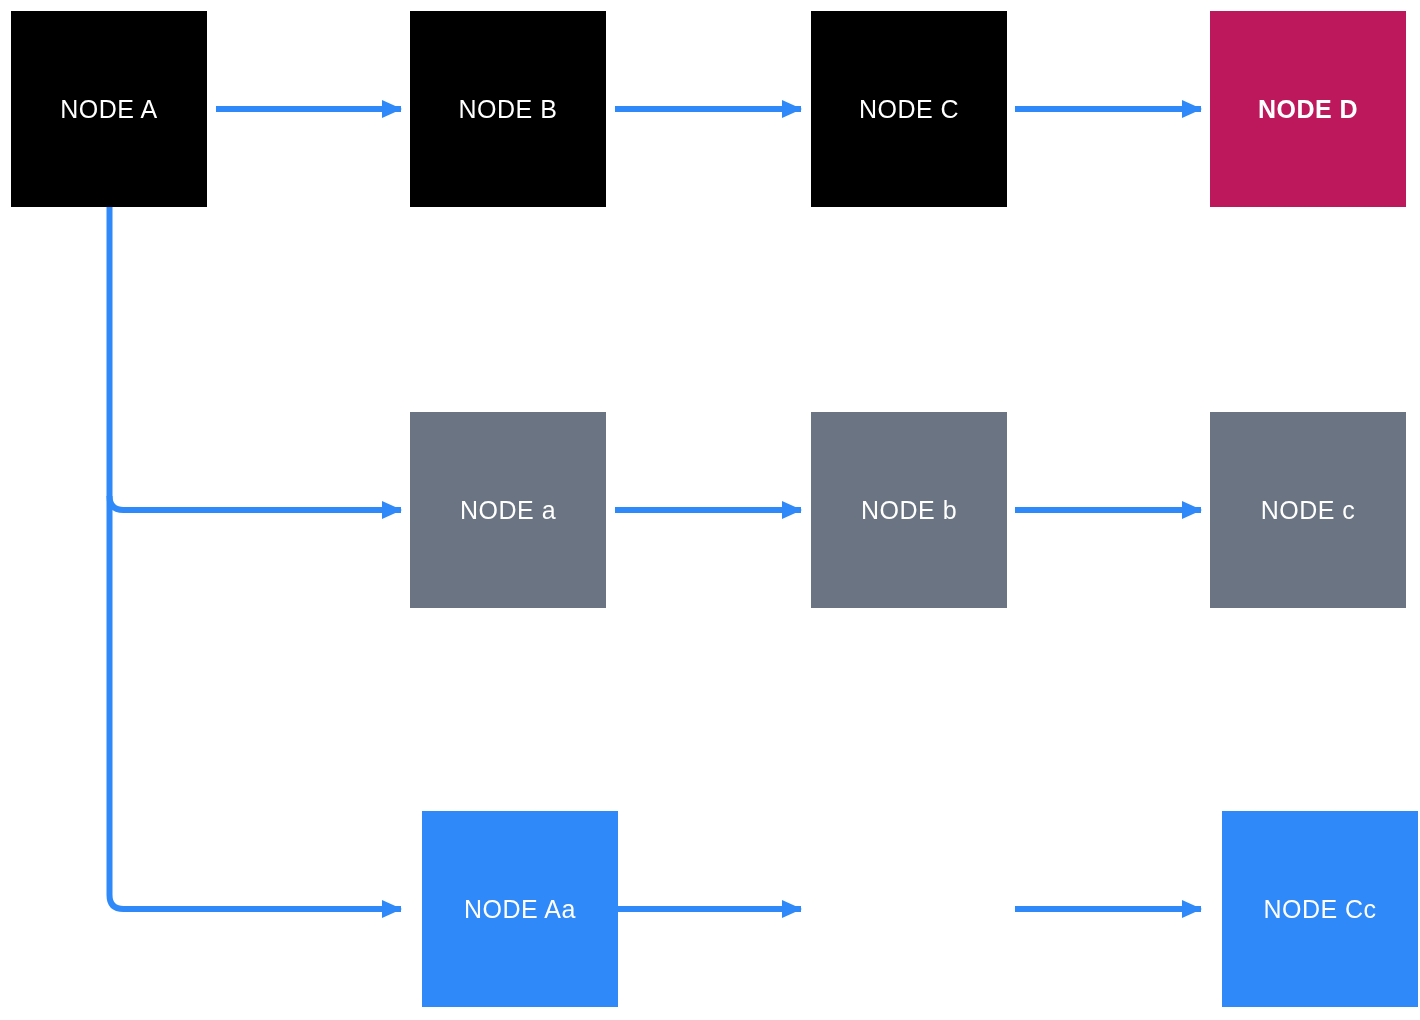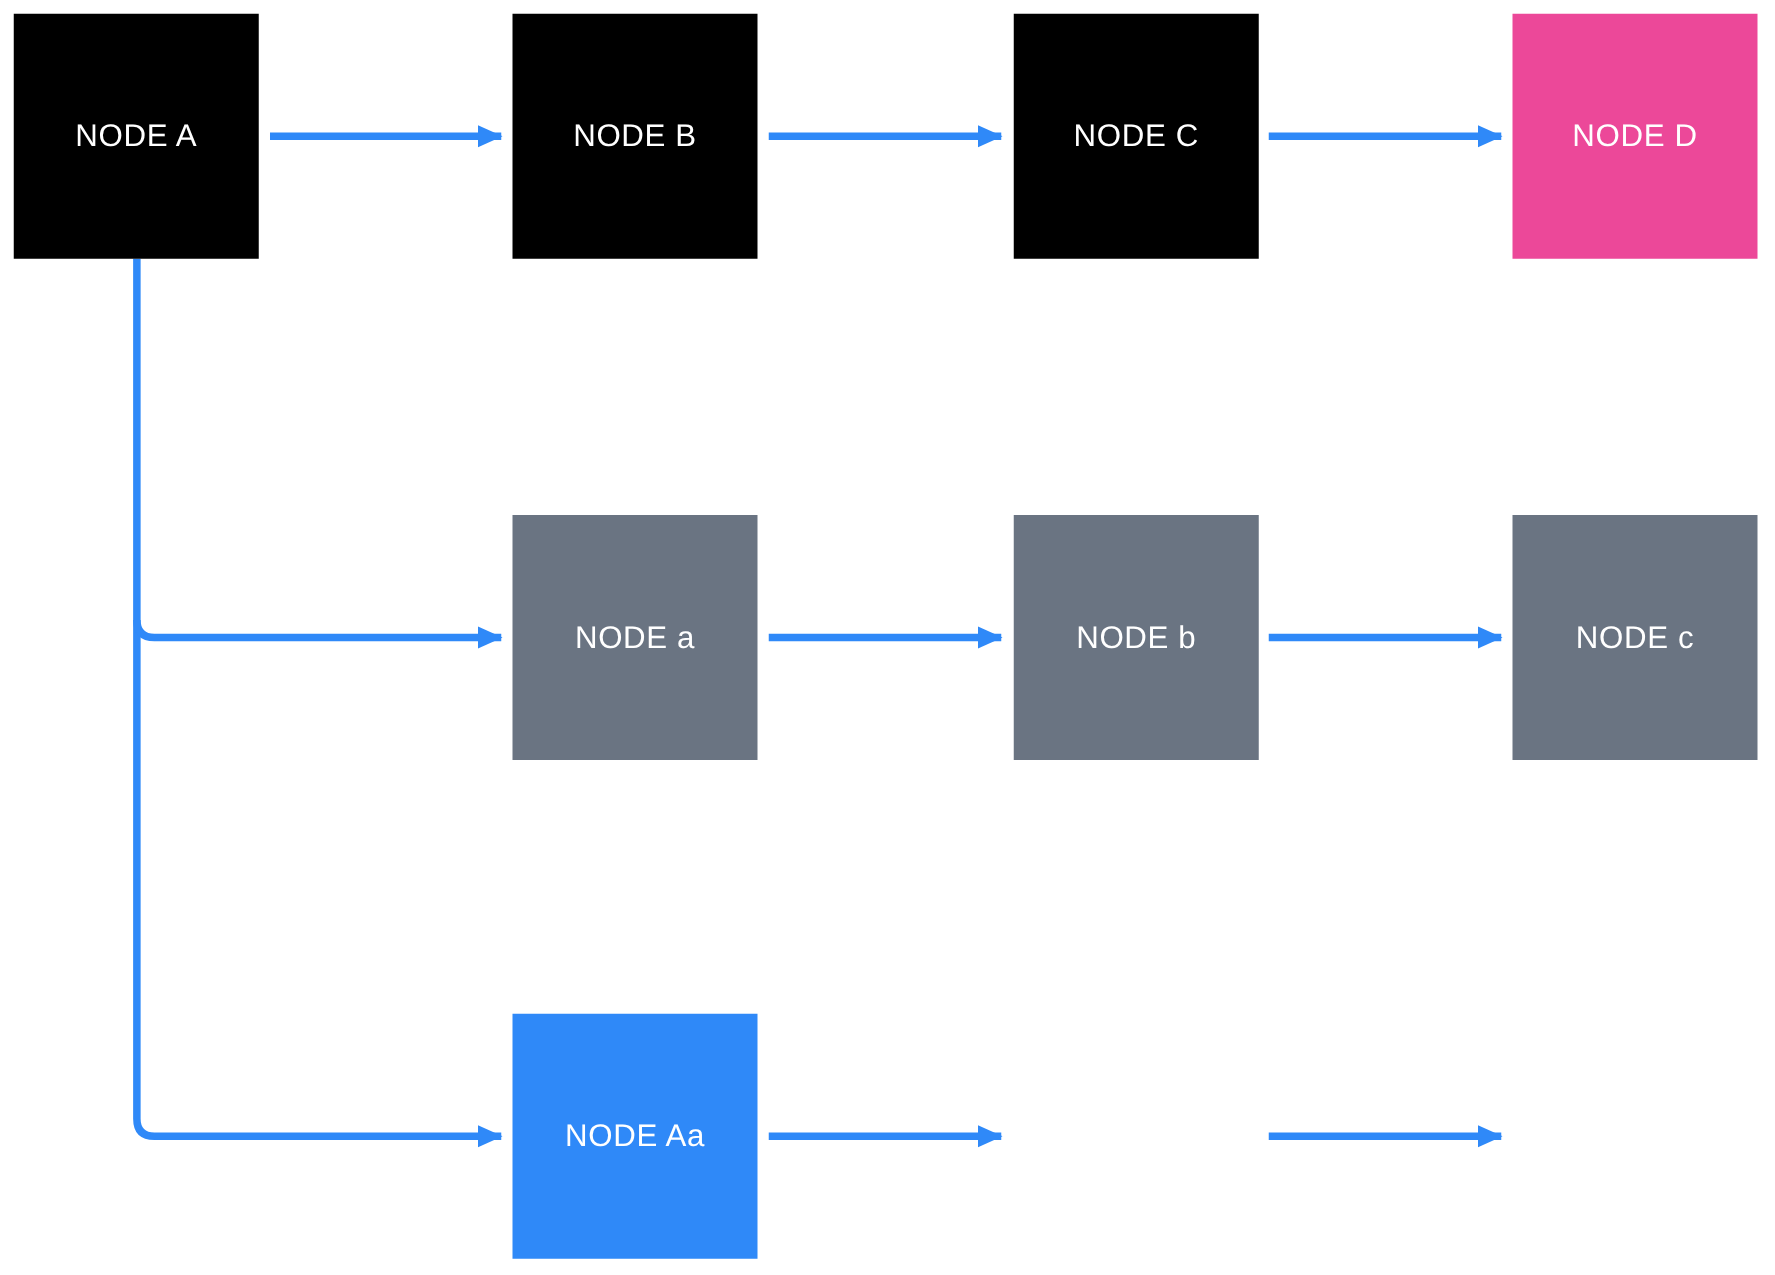--- a/index.html
+++ b/index.html
@@ -36,21 +36,21 @@
     white-space: nowrap;
     user-select: none;
   }
   
   .col-1 { left: 11px; }
   .col-2 { left: 410px; }
   .col-3 { left: 811px; }
   .col-4 { left: 1210px; }
   .row-1 { top: 11px; }
   .row-2 { top: 412px; }
-  .row-3 { top: 811px; }
+  .row-3 { top: 811px; margin-left: 12px; }
   .edge {
     fill: none;
     stroke-width: 6;
     stroke-linejoin: round;
   }
 </style>
 </head>
 <body>
 
 <div class="canvas">
@@ -81,31 +81,34 @@
 
   <div class="node row-1 col-1" style="background-color: rgb(0, 0, 0);">
     <span>NODE A</span>
   </div>
   <div class="node row-1 col-2" style="background-color: rgb(0, 0, 0);">
     <span>NODE B</span>
   </div>
   <div class="node row-1 col-3" style="background-color: rgb(0, 0, 0);">
     <span>NODE C</span>
   </div>
-  <div class="node row-1 col-4" style="background-color: #ec4899;">
+  <div class="node row-1 col-4" style="background-color: #be185d; font-weight: bold;">
     <span>NODE D</span>
   </div>
 
   <div class="node row-2 col-2" style="background-color: rgb(106, 116, 130);">
     <span>NODE a</span>
   </div>
   <div class="node row-2 col-3" style="background-color: rgb(106, 116, 130);">
     <span>NODE b</span>
   </div>
   <div class="node row-2 col-4" style="background-color: rgb(106, 116, 130);">
     <span>NODE c</span>
   </div>
 
   <div class="node row-3 col-2" style="background-color: rgb(47, 137, 248);">
     <span>NODE Aa</span>
   </div>
+  <div class="node row-3 col-4" style="background-color: rgb(47, 137, 248);">
+    <span>NODE Cc</span>
+  </div>
 
 </div>
 
 </body></html>

